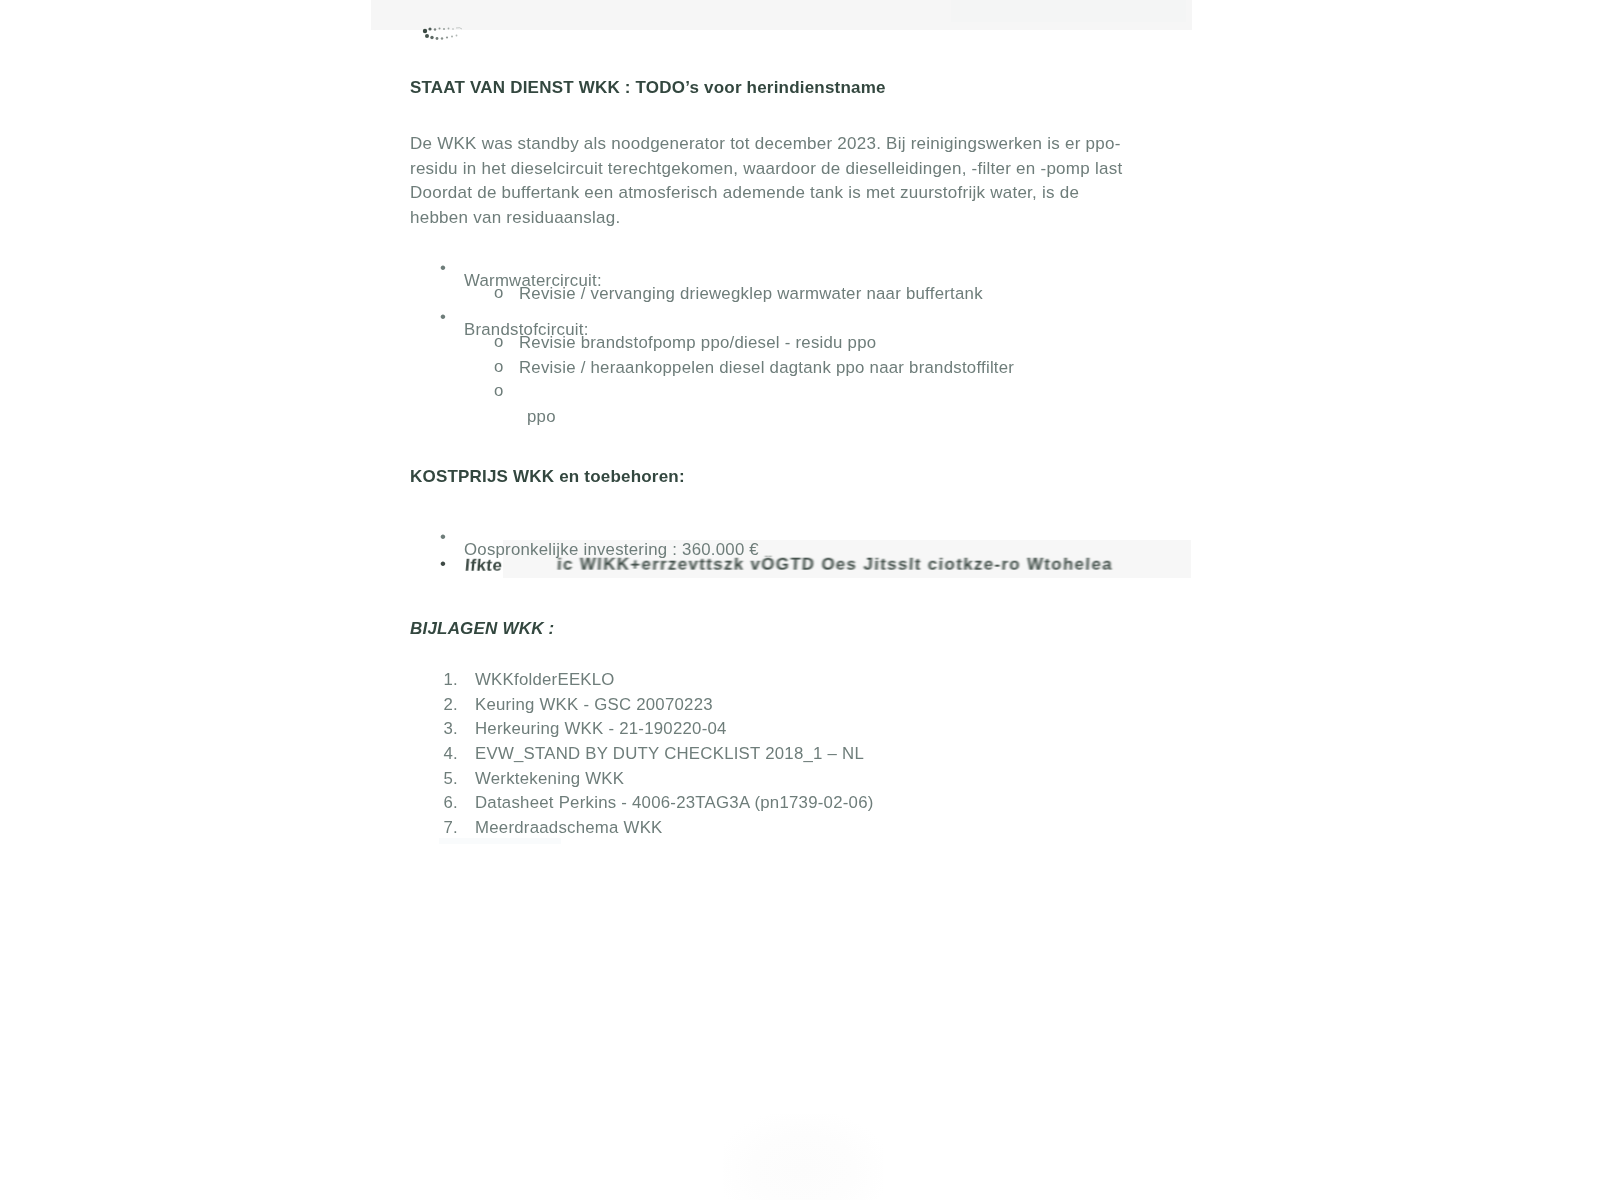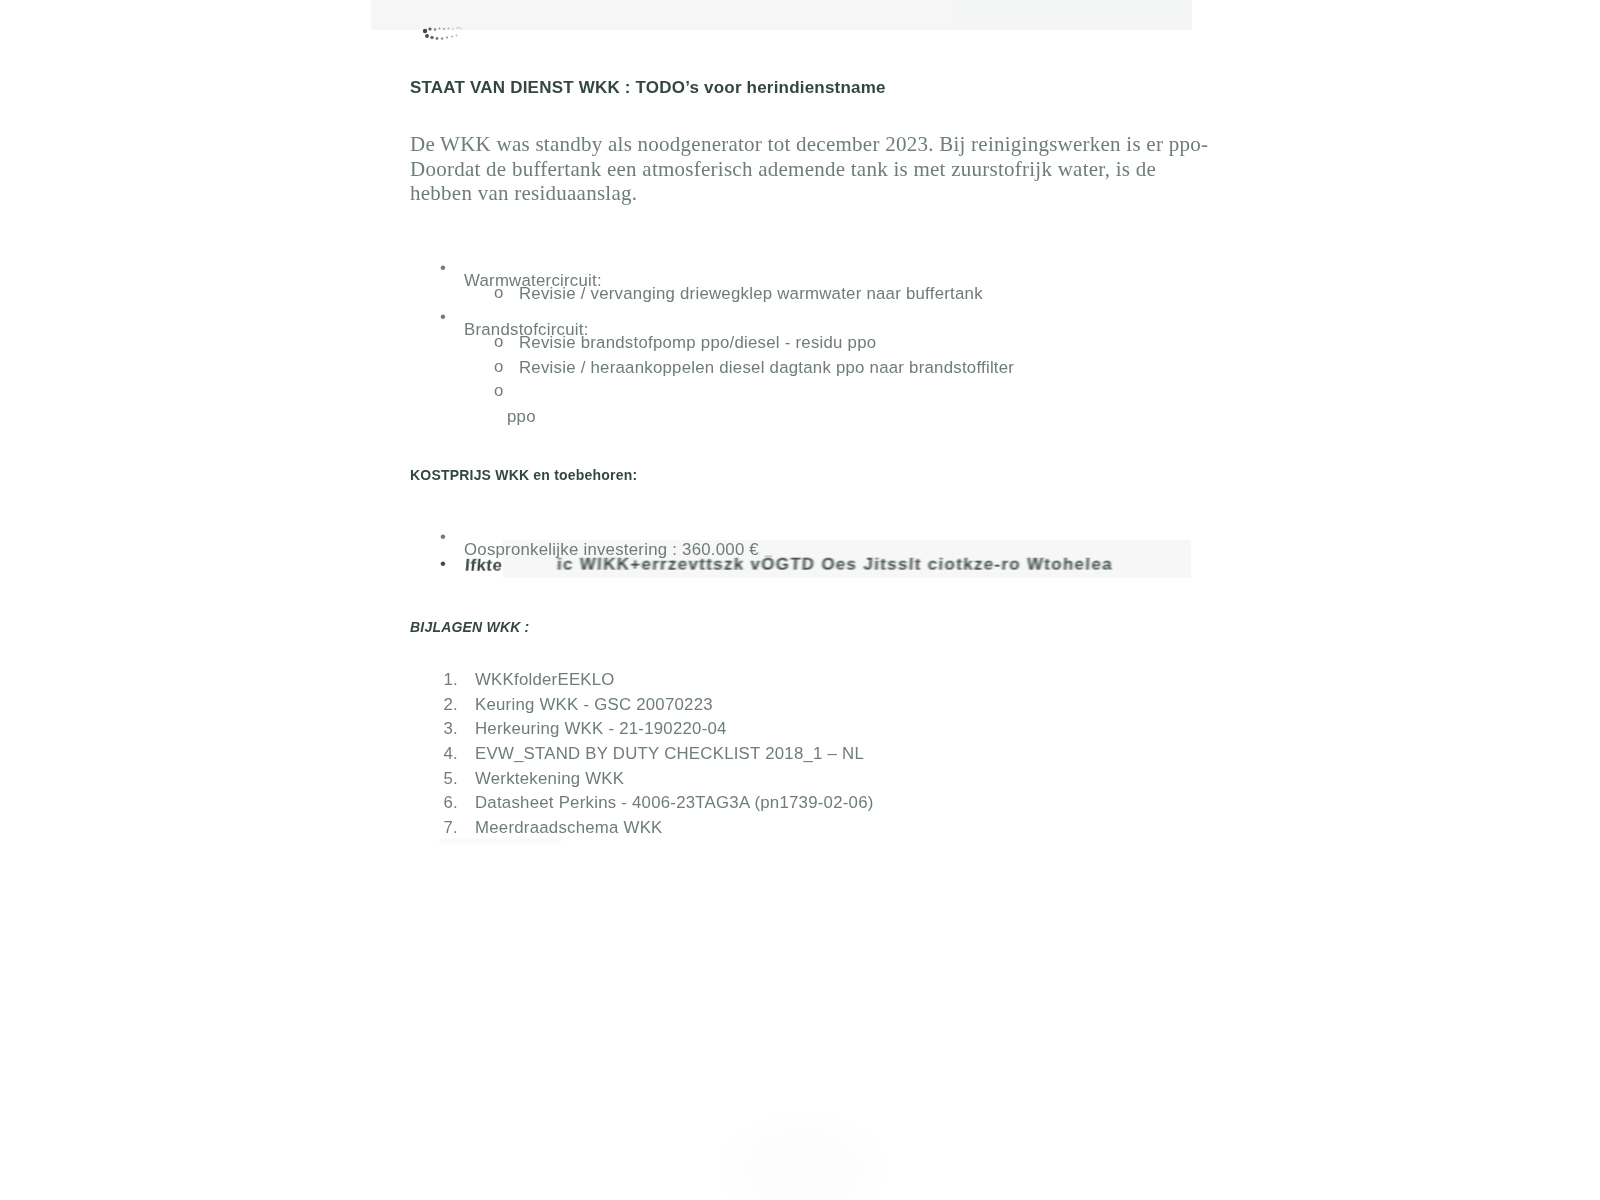--- a/index.html
+++ b/index.html
@@ -54,25 +54,24 @@
     font-size: 17px;
     font-weight: 700;
     letter-spacing: .2px;
     color: var(--heading, #33473f);
     white-space: nowrap;
   }
   .intro {
     position: absolute;
     left: 39px;
     top: 132px;
-    font-size: 21px;
+    font-size: 17px;
     letter-spacing: .25px;
     line-height: 24.5px;
     color: var(--body, #6e7d7a);
-    font-family: Liberation Serif, serif;
   }
   .intro .line { white-space: nowrap; }
 
   .rows { position: absolute; left: 0; width: 100%; }
   .todo-list { top: 259px; }
   .cost-list { top: 528px; }
   .attach-list { top: 670px; }
 
   .row {
     position: relative;
@@ -80,26 +79,26 @@
     font-size: 16.8px;
     letter-spacing: .25px;
     color: var(--body, #6e7d7a);
   }
   .cost-list .row { height: 26.5px; }
 
   .m1 { position: absolute; left: 69px; top: -1px; }
   .t1 { position: absolute; left: 93px; white-space: nowrap; margin-top: 12px; }
   .m2 { position: absolute; left: 123px; top: -1px; }
   .t2 { position: absolute; left: 148px; white-space: nowrap; }
-  .cont { position: absolute; left: 136px; white-space: nowrap; }
+  .cont { position: absolute; left: 156px; white-space: nowrap; }
 
   .section-heading {
     position: absolute;
     left: 39px;
-    font-size: 14px;
+    font-size: 17px;
     font-weight: 700;
     letter-spacing: .2px;
     color: var(--heading, #33473f);
     white-space: nowrap;
   }
   .heading-kost { top: 467px; }
   .heading-bijlagen { top: 619px; font-style: italic; }
 
   .smudge-band {
     position: absolute;
@@ -187,20 +186,21 @@
       <circle cx="30" cy="12.5" r="1" opacity=".4"></circle>
       <circle cx="34.5" cy="11.5" r=".9" opacity=".35"></circle>
       <path d="M34 4 Q 38 3 40 5" stroke="#26362f" stroke-width=".8" fill="none" opacity=".3"></path>
     </g>
   </svg>
 
   <div class="doc-title">STAAT VAN DIENST WKK : TODO’s voor herindienstname</div>
 
   <div class="intro">
     <div class="line">De WKK was standby als noodgenerator tot december 2023. Bij reinigingswerken is er ppo-</div>
+    <div class="line">residu in het dieselcircuit terechtgekomen, waardoor de dieselleidingen, -filter en -pomp last</div>
     <div class="line">Doordat de buffertank een atmosferisch ademende tank is met zuurstofrijk water, is de</div>
     <div class="line">hebben van residuaanslag.</div>
   </div>
 
   <div class="rows todo-list">
     <div class="row">
       <span class="m1">•</span>
       <span class="t1">Warmwatercircuit:</span>
     </div>
     <div class="row">

